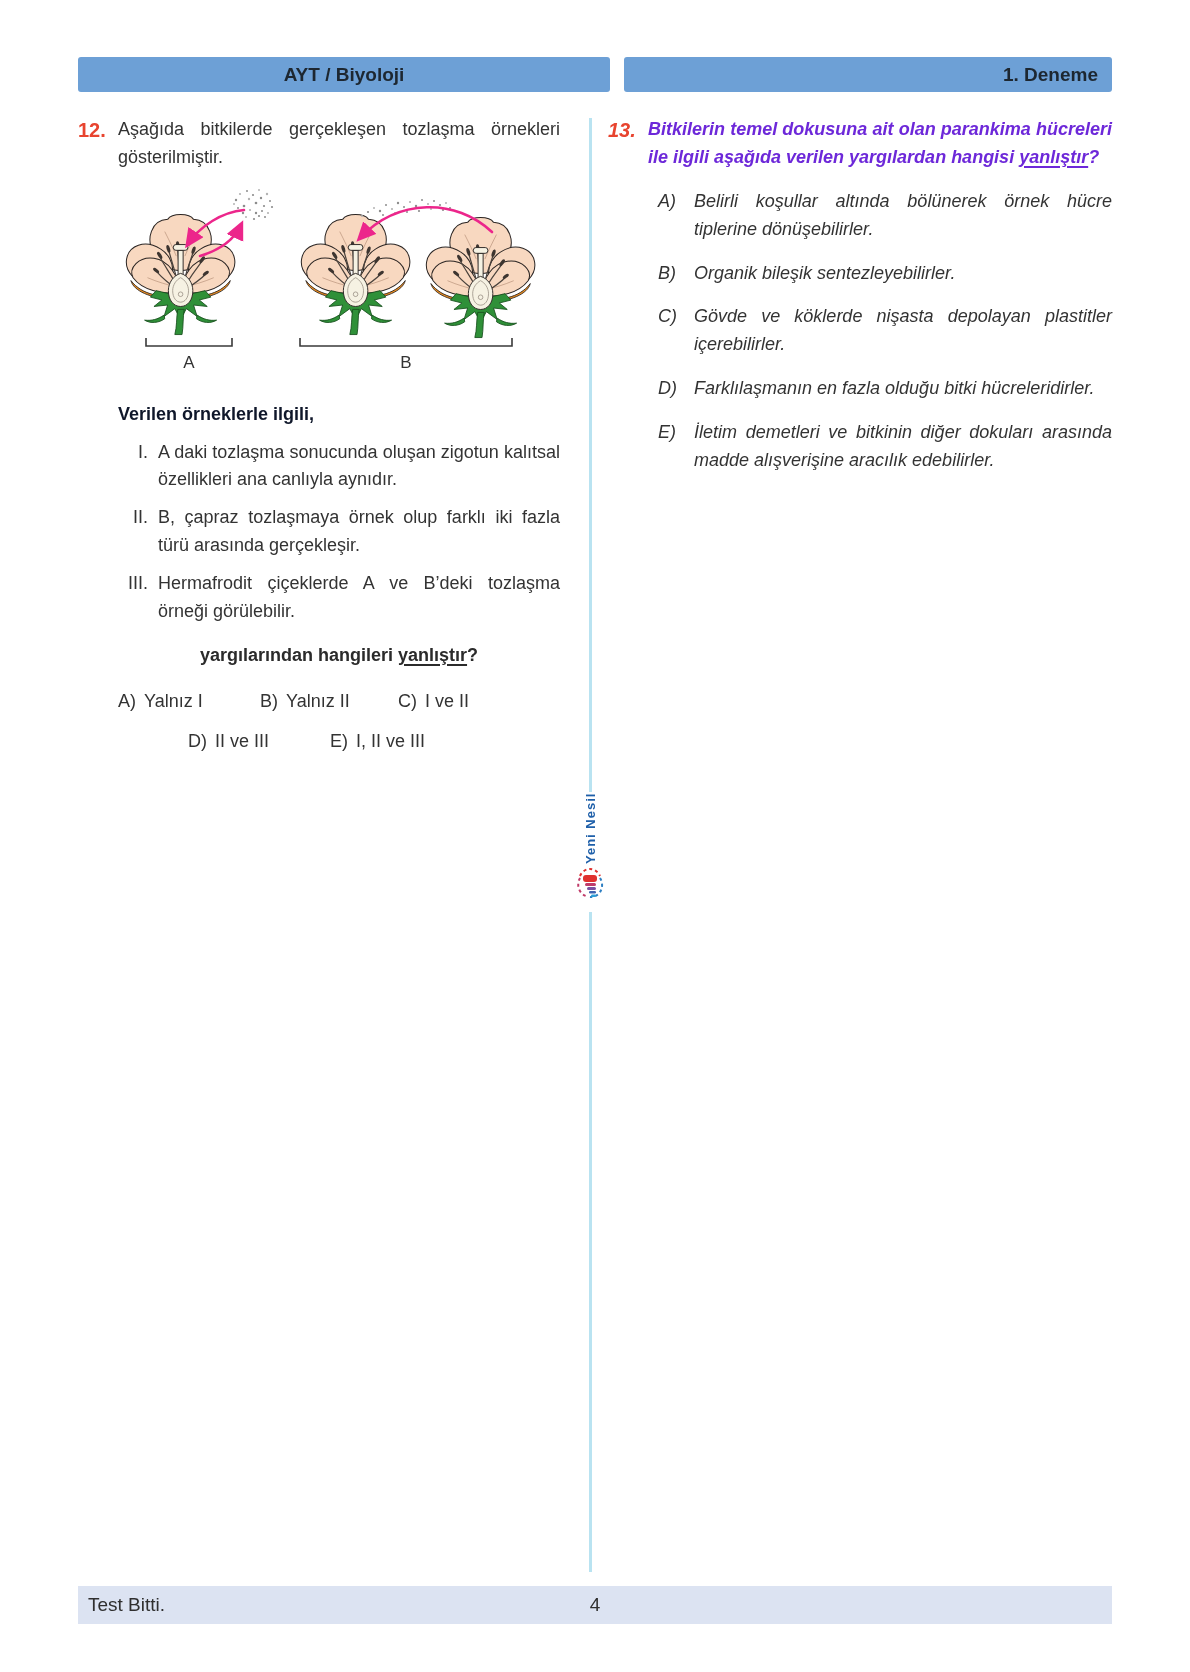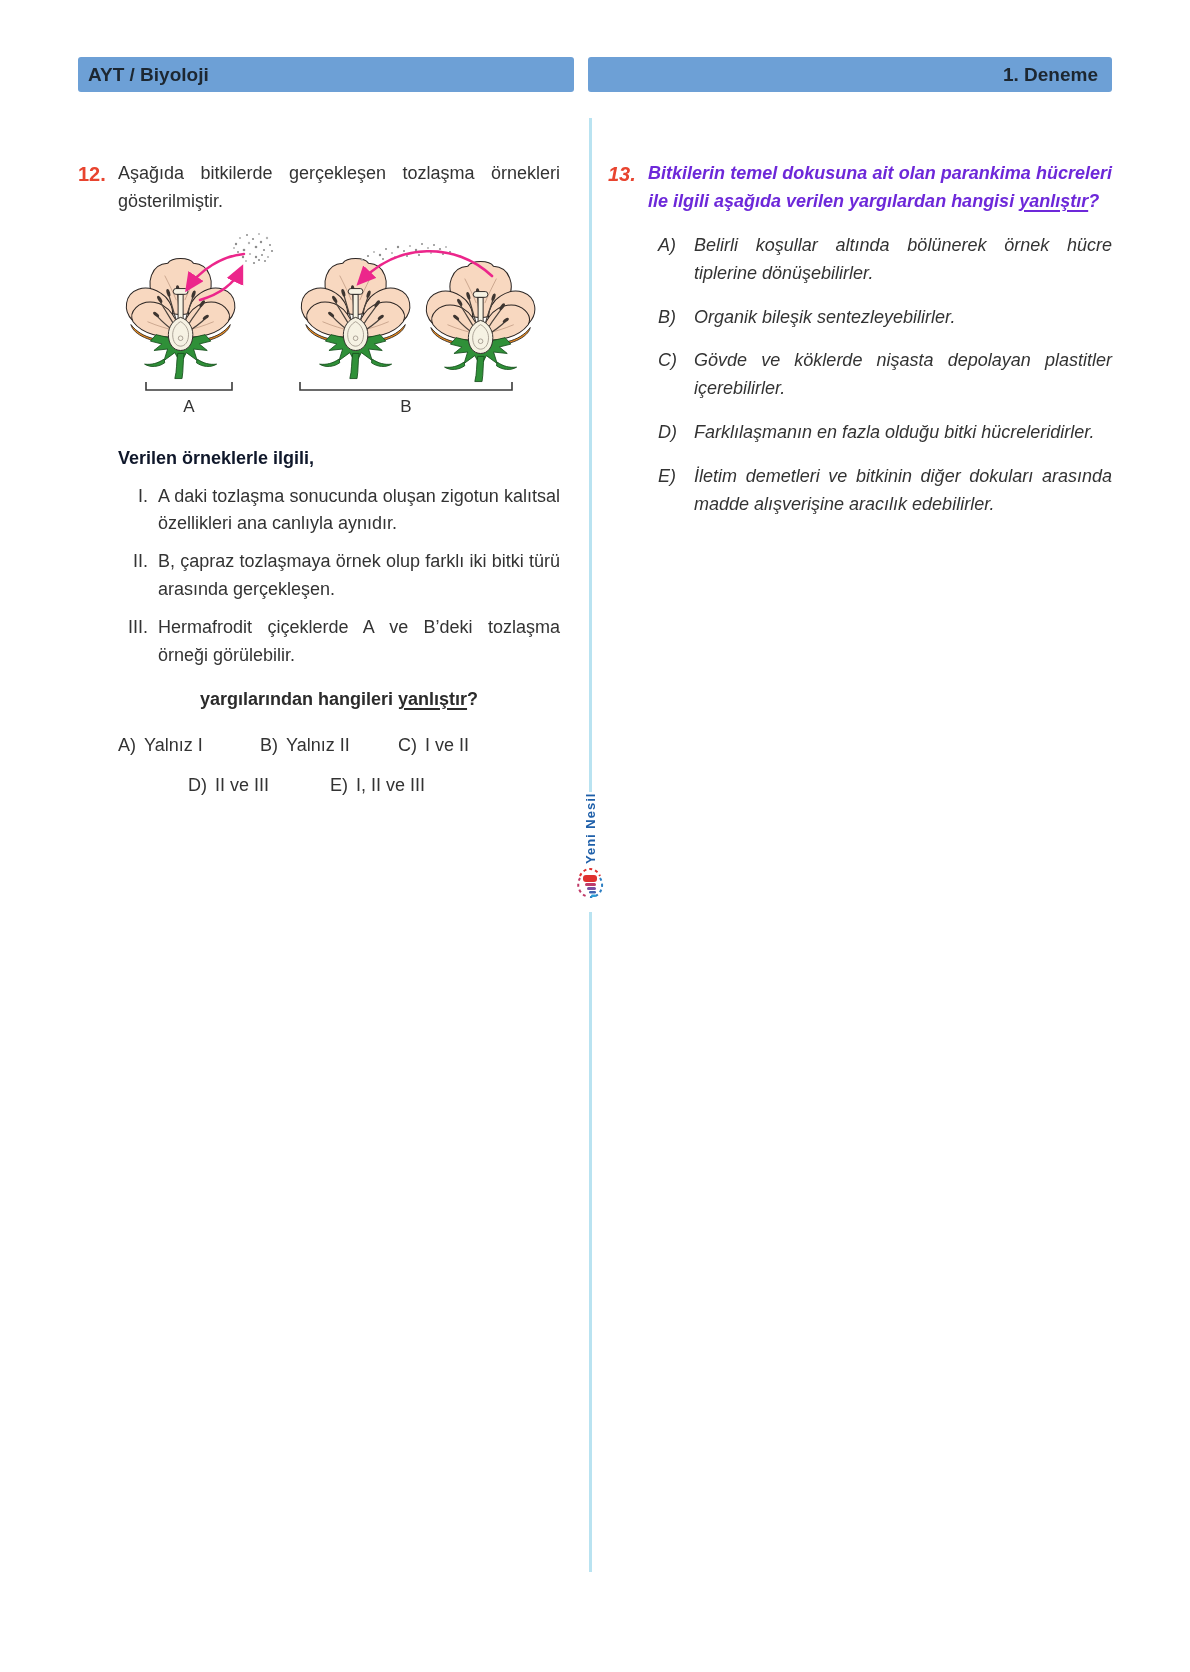--- a/index.html
+++ b/index.html
@@ -4,27 +4,27 @@
 <style>
   html,body{margin:0;padding:0;background:#ffffff;}
   .sheet{
     position:relative;width:1190px;height:1672px;background:#fff;overflow:hidden;
     font-family:"Liberation Sans", sans-serif;color:#333;
   }
   
   .header{position:absolute;left:78px;top:57px;width:1034px;display:flex;gap:14px;}
   .hbar{background:#6da0d6;height:35px;border-radius:3px;display:flex;align-items:center;
         font-weight:700;font-size:19px;color:#1d2731;}
-  .hbar.left{width:476px;padding:0 10px;}
+  .hbar.left{width:476px;padding:0 28px;justify-content:center;}
   .hbar.right{flex:1;justify-content:flex-end;padding:0 14px;}
   
   .col{position:absolute;top:116px;font-size:18px;line-height:1.55;text-align:justify;}
   .col-left{left:78px;width:482px;}
   .col-right{left:608px;width:504px;font-style:italic;}
-  .qhead{display:grid;grid-template-columns:40px 1fr;margin-top:44px;}
+  .qhead{display:grid;grid-template-columns:40px 1fr;}
   .qnum{color:#e8442f;font-weight:700;font-size:20px;line-height:1.4;}
   .bold{font-weight:700;color:#6d28d9;}
   .u{text-decoration:underline;text-underline-offset:3px;text-decoration-thickness:1.5px;}
   
   .figure-wrap{margin:14px 0 4px 20px;}
   
   .lead{margin:14px 0 6px 40px;font-weight:700;color:#0f172a;text-align:left;}
   .ritem{display:grid;grid-template-columns:34px 1fr;column-gap:10px;margin:10px 0 10px 36px;}
   .ritem .rnum{text-align:right;}
   .qline{margin:16px 0 0 40px;font-weight:700;color:#2b2b2b;text-align:center;}
@@ -198,21 +198,21 @@
     </div>
 
     <div class="lead">Verilen örneklerle ilgili,</div>
 
     <div class="ritem">
       <span class="rnum">I.</span>
       <span>A daki tozlaşma sonucunda oluşan zigotun kalıtsal özellikleri ana canlıyla aynıdır.</span>
     </div>
     <div class="ritem">
       <span class="rnum">II.</span>
-      <span>B, çapraz tozlaşmaya örnek olup farklı iki bitki türü arasında gerçekleşen.</span>
+      <span>B, çapraz tozlaşmaya örnek olup farklı iki fazla türü arasında gerçekleşir.</span>
     </div>
     <div class="ritem">
       <span class="rnum">III.</span>
       <span>Hermafrodit çiçeklerde A ve B’deki tozlaşma örneği görülebilir.</span>
     </div>
 
     <div class="qline"><span>yargılarından hangileri </span><span class="u">yanlıştır</span><span>?</span></div>
 
     <div class="optrow r1">
       <span class="opt12"><span class="ltr">A)</span><span>Yalnız I</span></span>
@@ -264,14 +264,18 @@
       <path d="M24,10 A11,12 0 0 1 14,29" fill="none" stroke="#2e7fc2" stroke-width="2" stroke-dasharray="3 3"></path>
       <path d="M4,10 A11,12 0 0 0 10,28" fill="none" stroke="#c03a68" stroke-width="2" stroke-dasharray="3 3"></path>
       <rect x="7" y="7" width="14" height="7" rx="3" fill="#e0312e"></rect>
       <rect x="9" y="15" width="11" height="3" rx="1.5" fill="#c03a68"></rect>
       <rect x="11" y="19" width="9" height="3" rx="1.5" fill="#7c4fa0"></rect>
       <rect x="13" y="23" width="7" height="2.6" rx="1.3" fill="#3f63b0"></rect>
       <rect x="15" y="26.5" width="5" height="2.4" rx="1.2" fill="#2ea0d8"></rect>
     </svg>
   </div>
 
+  <div class="footer">
+    <div class="ft-left">Test Bitti.</div>
+    <div class="ft-page">4</div>
+  </div>
 
 </div>
 
 </body></html>

